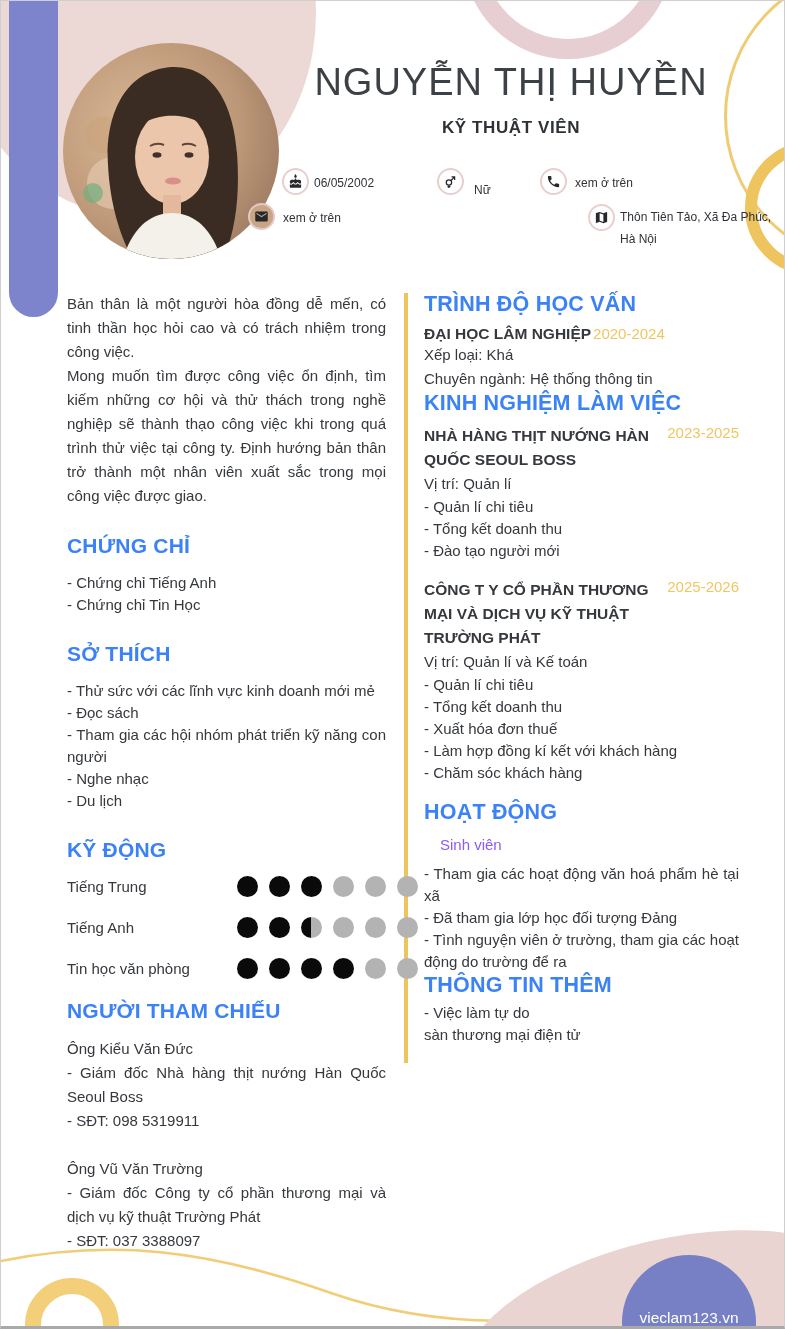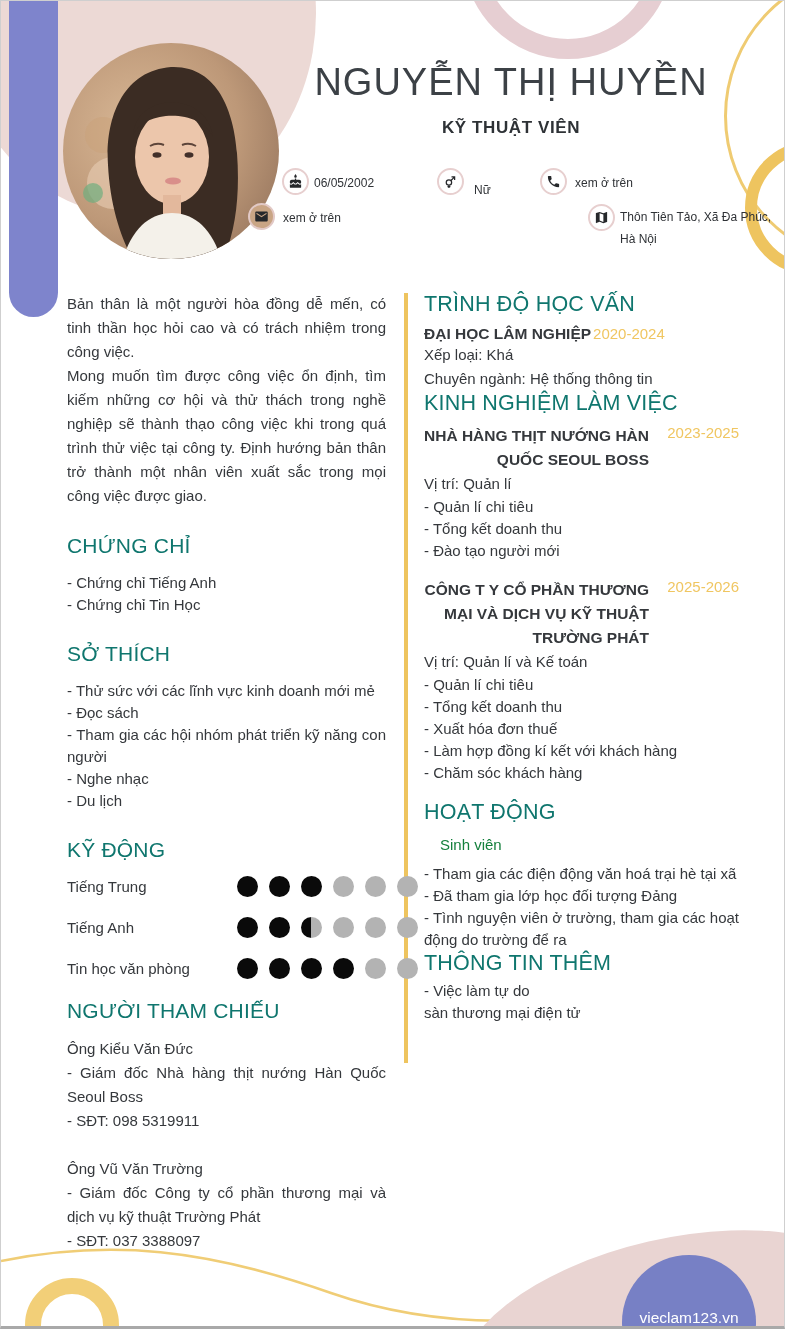--- a/index.html
+++ b/index.html
@@ -30,44 +30,44 @@
                  display:flex;align-items:center;justify-content:center;flex:0 0 auto;}
   .contact-badge.email{background:#c9a585;border-color:#e2c9c6;}
   .contact-badge svg{width:15px;height:15px;}
   .contact-text{font-size:12px;color:#2f3236;line-height:22px;margin-left:10px;margin-top:2px;}
   
   .divider{left:403px;top:292px;width:4px;height:770px;background:#eec45f;z-index:2;}
   .col{z-index:3;color:#35383c;font-size:15px;}
   .col-left{left:66px;top:291px;width:319px;}
   .col-right{left:423px;top:291px;width:315px;}
   .summary p{margin:0;text-align:justify;line-height:24px;}
-  h2{font-size:21px;color:#0f766e;margin:26px 0 14px;letter-spacing:.2px;font-weight:normal;}
+  h2{font-size:21px;color:#3b82f6;margin:26px 0 14px;letter-spacing:.2px;font-weight:bold;}
   .col-right h2{font-size:21.5px;margin:0 0 8px;}
   .line{line-height:22px;text-align:justify;}
   .lh24 .line{line-height:24px;}
   
   .skill-row{display:flex;align-items:center;margin-bottom:20px;gap:47px;}
   .skill-label{flex:0 0 123px;font-size:15px;}
   .dots{display:flex;gap:11px;}
   .dot{width:21px;height:21px;border-radius:50%;background:#b3b3b3;}
   .dot.full{background:#0a0a0a;}
   .dot.half{background:linear-gradient(90deg,#0a0a0a 50%,#b3b3b3 50%);}
   
   .ref-person{margin-bottom:24px;}
   
   .edu-row{display:flex;align-items:baseline;}
   .school{font-weight:bold;font-size:15.5px;}
   .period{color:#f0c661;font-size:15px;margin-left:2px;white-space:nowrap;}
   .job{margin-bottom:16px;}
-  .job-head{display:flex;align-items:flex-start;text-align:right;}
+  .job-head{display:flex;align-items:flex-start;}
   .company{font-weight:bold;font-size:15.5px;line-height:24px;width:225px;}
   .job-head .period{margin-left:auto;}
   .pos-line{line-height:24px;}
   .section-gap{margin-top:30px;}
-  .role{color:#15803d;padding-left:16px;line-height:24px;margin:2px 0 6px;}
+  .role{color:#8b5cf6;padding-left:16px;line-height:24px;margin:2px 0 6px;}
 </style>
 </head>
 <body>
 
 <div class="page">
 
   <div class="deco pink-blob-tl"></div>
   <div class="deco purple-bar"></div>
   <div class="deco pink-ring-top"></div>
   <div class="deco yellow-ring-thin"></div>
@@ -253,21 +253,21 @@
           <div class="line">- Tổng kết doanh thu</div>
           <div class="line">- Xuất hóa đơn thuế</div>
           <div class="line">- Làm hợp đồng kí kết với khách hàng</div>
           <div class="line">- Chăm sóc khách hàng</div>
         </div>
       </div>
 
     <h2>HOẠT ĐỘNG</h2>
     <div class="role">Sinh viên</div>
     <div>
-        <div class="line">- Tham gia các điện động văn hoá trại hè tại xã</div>
+        <div class="line">- Tham gia các hoạt động văn hoá phẩm hè tại xã</div>
         <div class="line">- Đã tham gia lớp học đối tượng Đảng</div>
         <div class="line">- Tình nguyện viên ở trường, tham gia các hoạt động do trường để ra</div>
       </div>
 
     <h2 class="section-gap" style="margin-bottom:4px">THÔNG TIN THÊM</h2>
     <div>
         <div class="line">- Việc làm tự do</div>
         <div class="line">sàn thương mại điện tử</div>
       </div>
   </div>

